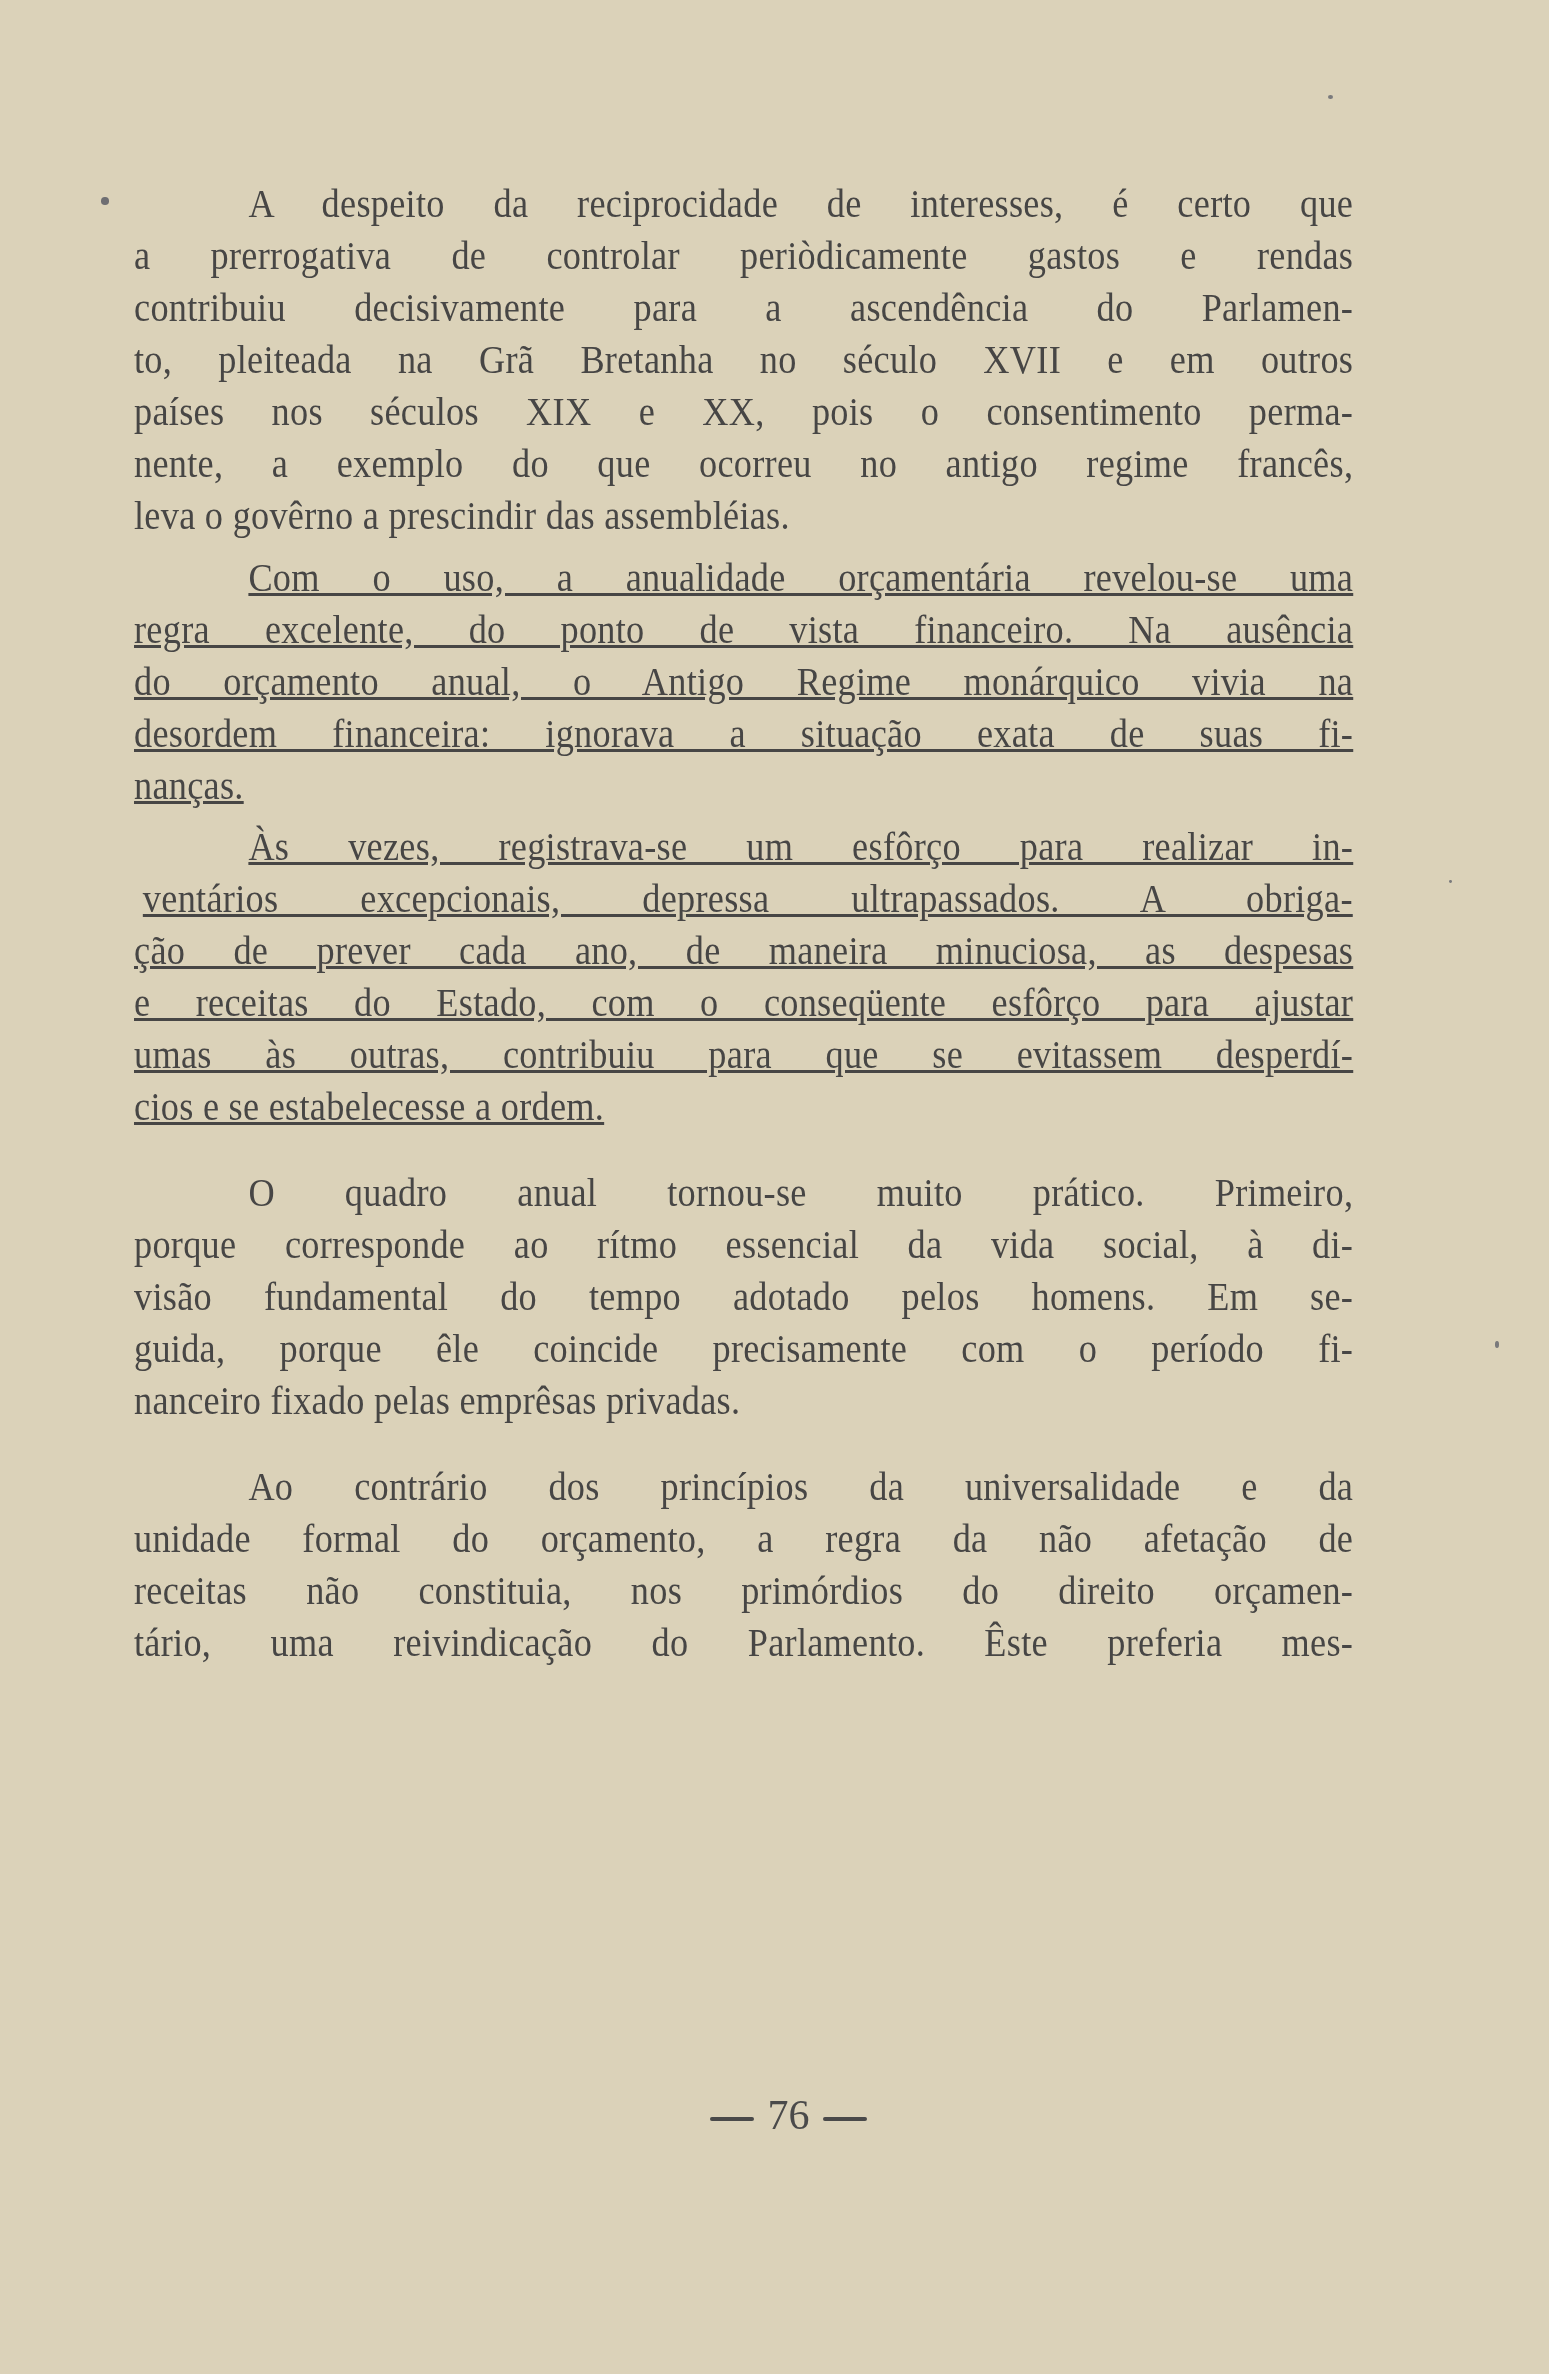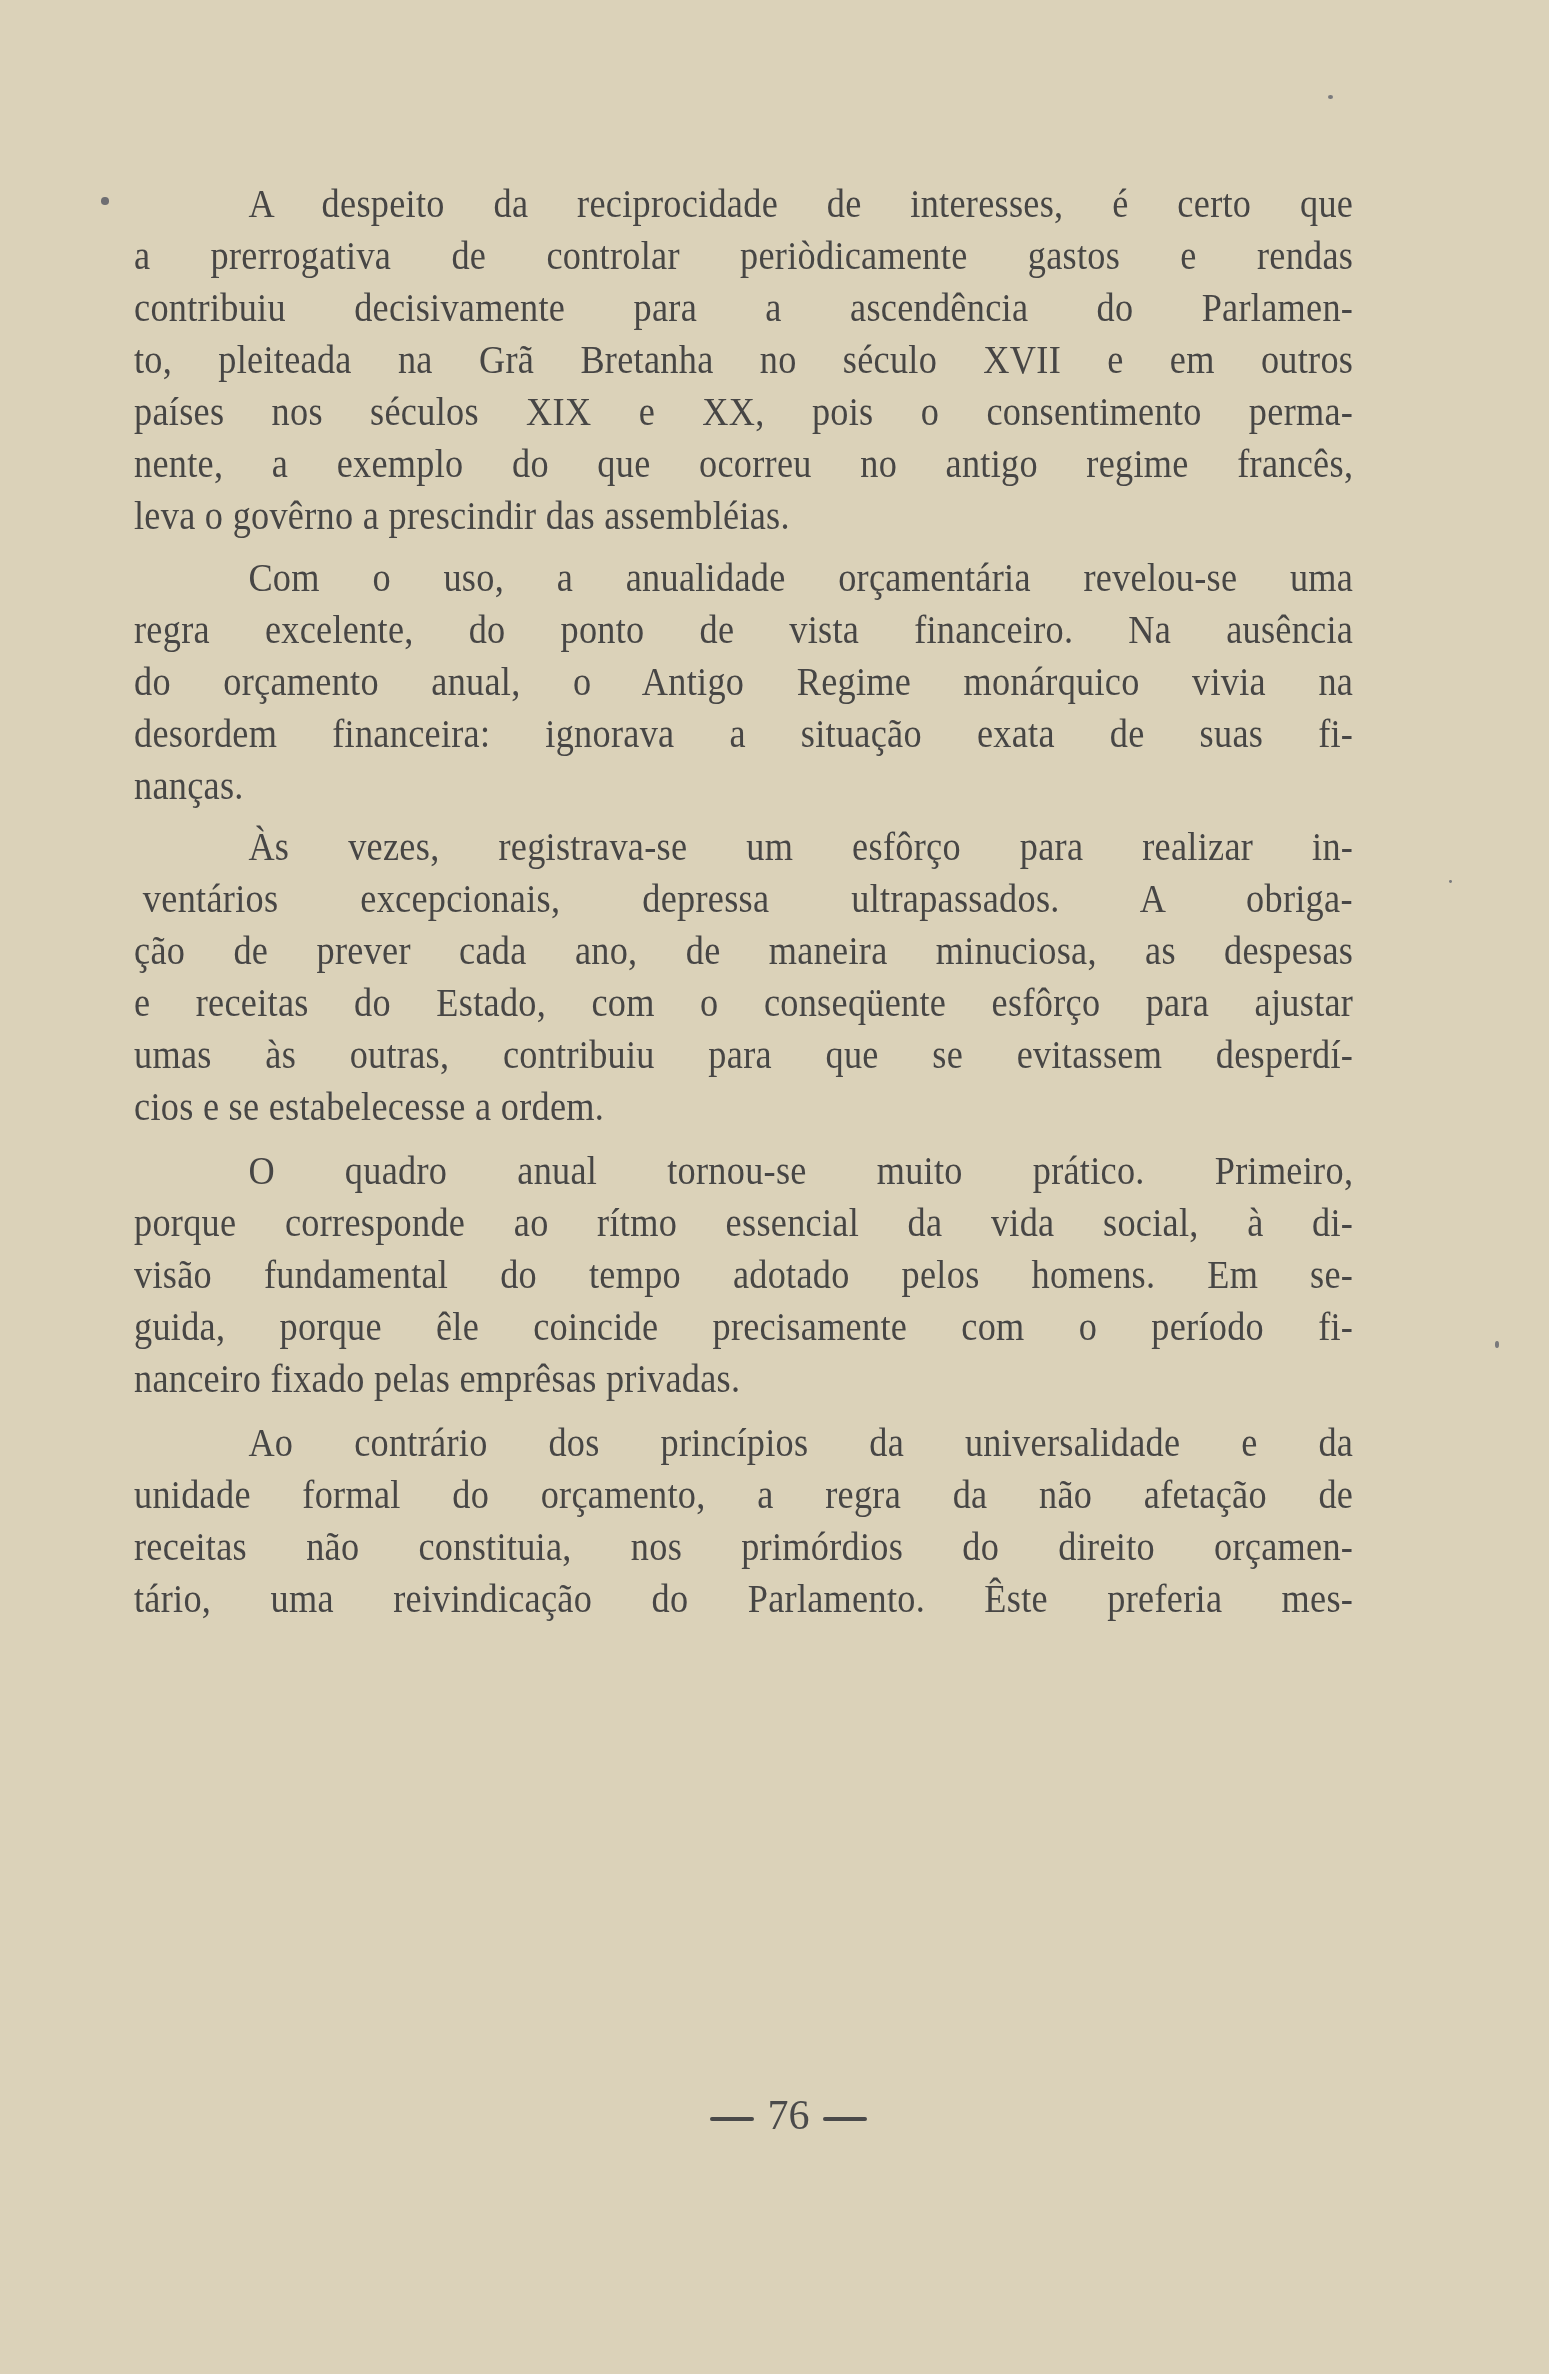--- a/index.html
+++ b/index.html
@@ -39,23 +39,24 @@
     }
     .line.indent {
       padding-left: 123px;
       width: 1188px;
     }
     .para {
       display: block;
     }
     .para.gap {
       margin-top: 9.5px;
+      text-decoration: underline;
     }
     .para.gap-lg {
-      margin-top: 12px;
+      margin-top: 34px;
     }
     .margin-dot {
       position: absolute;
       left: 101px;
       top: 197px;
       width: 7.6px;
       height: 7.6px;
       border-radius: 50%;
       background: #6e6e72;
     }

